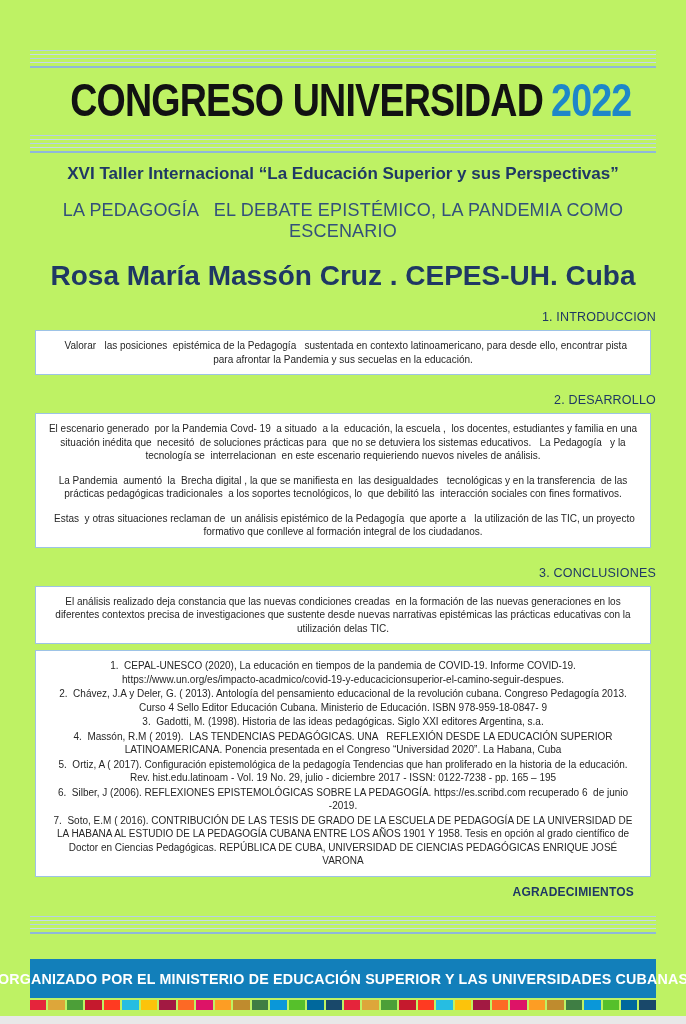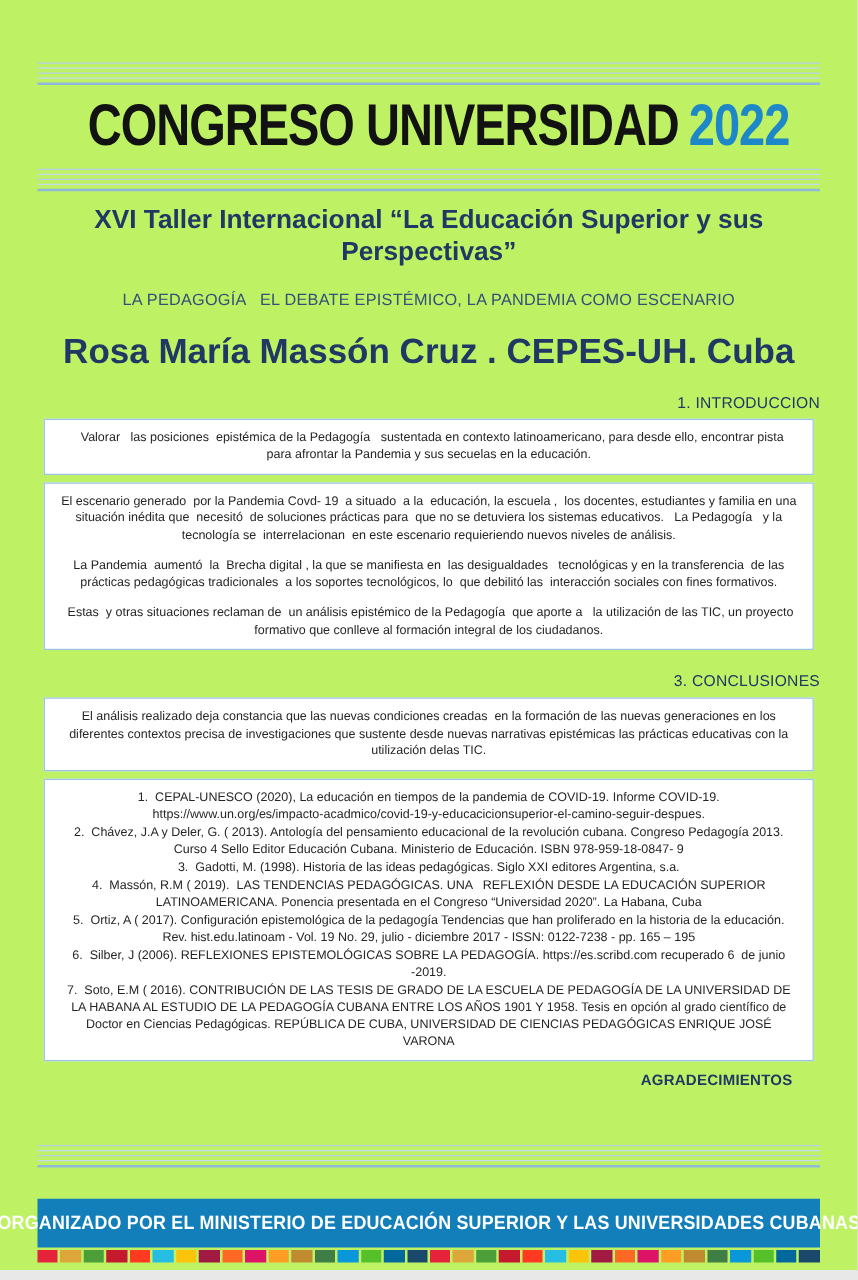--- a/index.html
+++ b/index.html
@@ -20,25 +20,25 @@
   
   .title{margin-top:8px;text-align:center;white-space:nowrap;}
   .title .inner{
     display:inline-block;transform:scaleX(0.80);transform-origin:center;
     font-size:47px;font-weight:bold;letter-spacing:-1px;color:#121212;line-height:1.0;
   }
   .title .year{color:#1E87C8;margin-left:10px;}
   
   .subtitle{
     margin:10px 60px 0;text-align:center;color:#1F3864;
-    font-size:21px;font-weight:600;line-height:1.25;
+    font-size:17px;font-weight:600;line-height:1.25;
   }
   .topic{
     margin:16px 30px 0;text-align:center;color:#33507B;
-    font-size:13px;letter-spacing:0.2px;white-space:pre-wrap;
+    font-size:18px;letter-spacing:0.2px;white-space:pre-wrap;
   }
   .author{
     margin:18px 30px 0;text-align:center;color:#1F3864;
     font-size:28px;font-weight:bold;
   }
   
   .sec-head{
     margin:18px 30px 0;text-align:right;color:#1F3864;
     font-size:12.5px;font-weight:normal;letter-spacing:0.2px;
   }
@@ -100,20 +100,21 @@
 
   <div class="topic">LA PEDAGOGÍA   EL DEBATE EPISTÉMICO, LA PANDEMIA COMO ESCENARIO</div>
 
   <div class="author">Rosa María Massón Cruz . CEPES-UH. Cuba</div>
 
   <div class="sec-head">1. INTRODUCCION</div>
   <div class="box">
     <div class="p">  Valorar   las posiciones  epistémica de la Pedagogía   sustentada en contexto latinoamericano, para desde ello, encontrar pista  para afrontar la Pandemia y sus secuelas en la educación.</div>
   </div>
 
+  <div class="sec-head">2. DESARROLLO</div>
   <div class="box">
     <div class="p">El escenario generado  por la Pandemia Covd- 19  a situado  a la  educación, la escuela ,  los docentes, estudiantes y familia en una situación inédita que  necesitó  de soluciones prácticas para  que no se detuviera los sistemas educativos.   La Pedagogía   y la tecnología se  interrelacionan  en este escenario requieriendo nuevos niveles de análisis.</div>
     <div class="p">La Pandemia  aumentó  la  Brecha digital , la que se manifiesta en  las desigualdades   tecnológicas y en la transferencia  de las prácticas pedagógicas tradicionales  a los soportes tecnológicos, lo  que debilitó las  interacción sociales con fines formativos.</div>
     <div class="p"> Estas  y otras situaciones reclaman de  un análisis epistémico de la Pedagogía  que aporte a   la utilización de las TIC, un proyecto formativo que conlleve al formación integral de los ciudadanos.</div>
   </div>
 
   <div class="sec-head">3. CONCLUSIONES</div>
   <div class="box">
     <div class="p">El análisis realizado deja constancia que las nuevas condiciones creadas  en la formación de las nuevas generaciones en los diferentes contextos precisa de investigaciones que sustente desde nuevas narrativas epistémicas las prácticas educativas con la utilización delas TIC.</div>
   </div>

